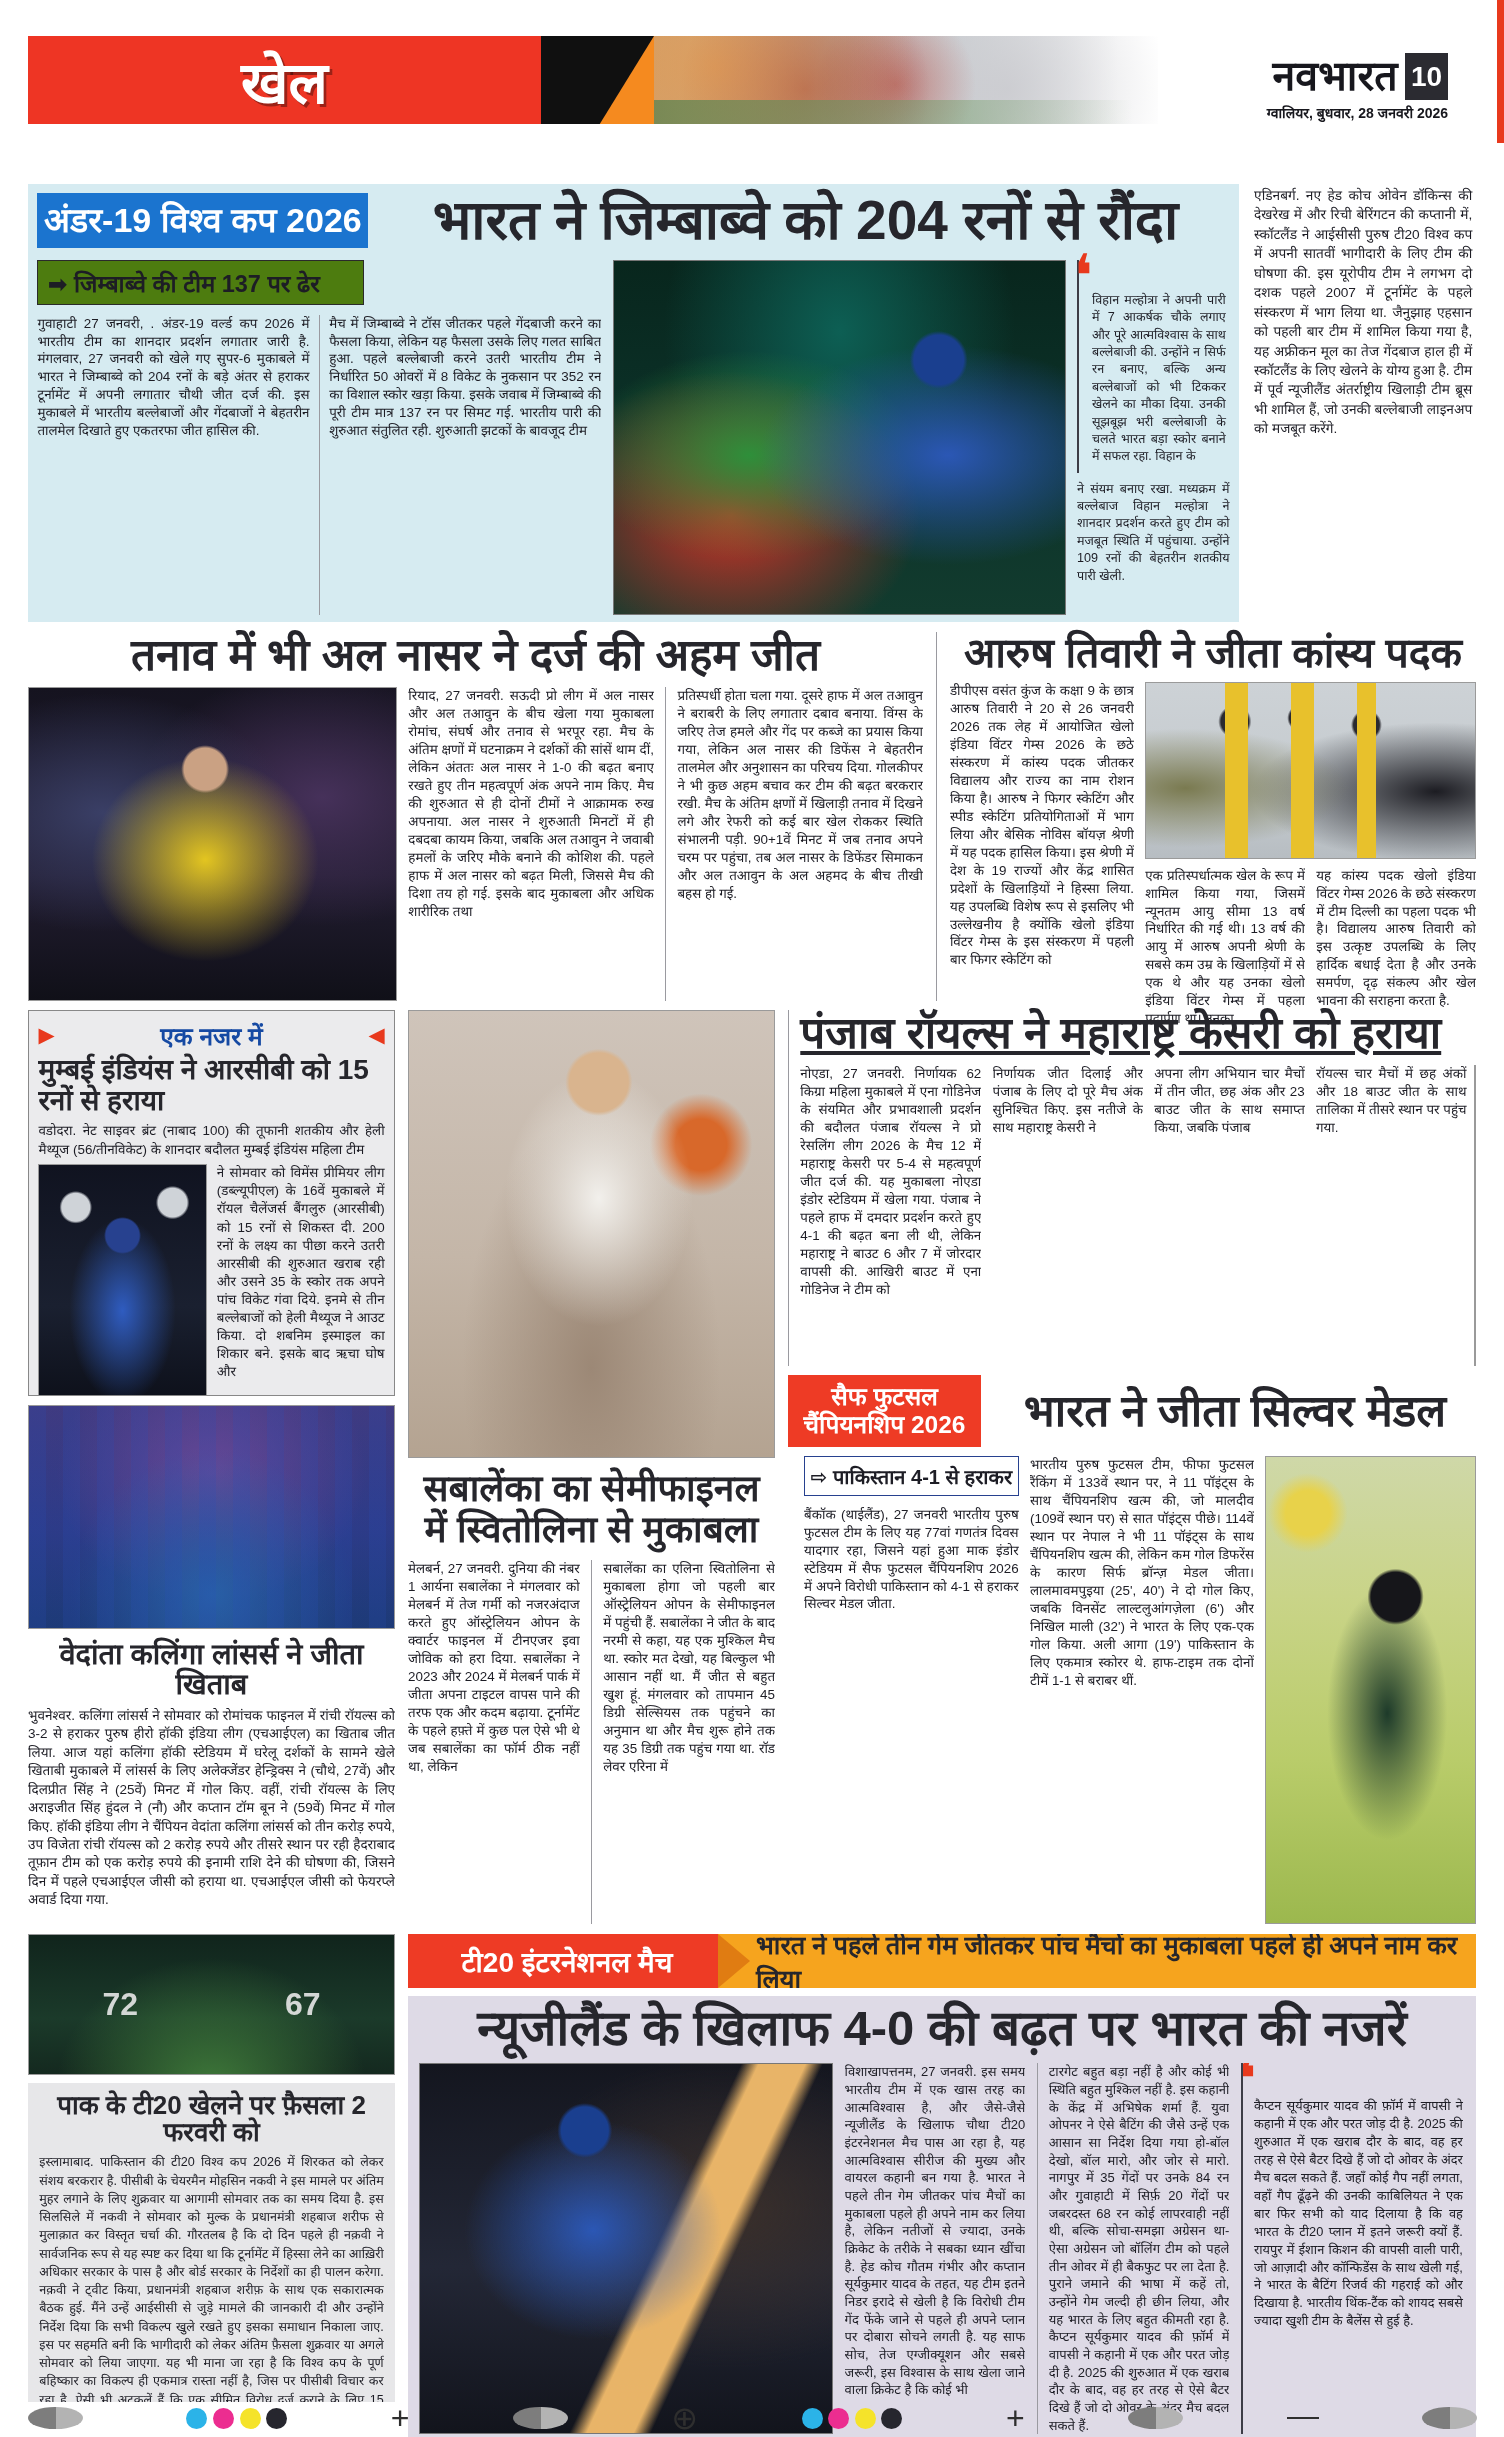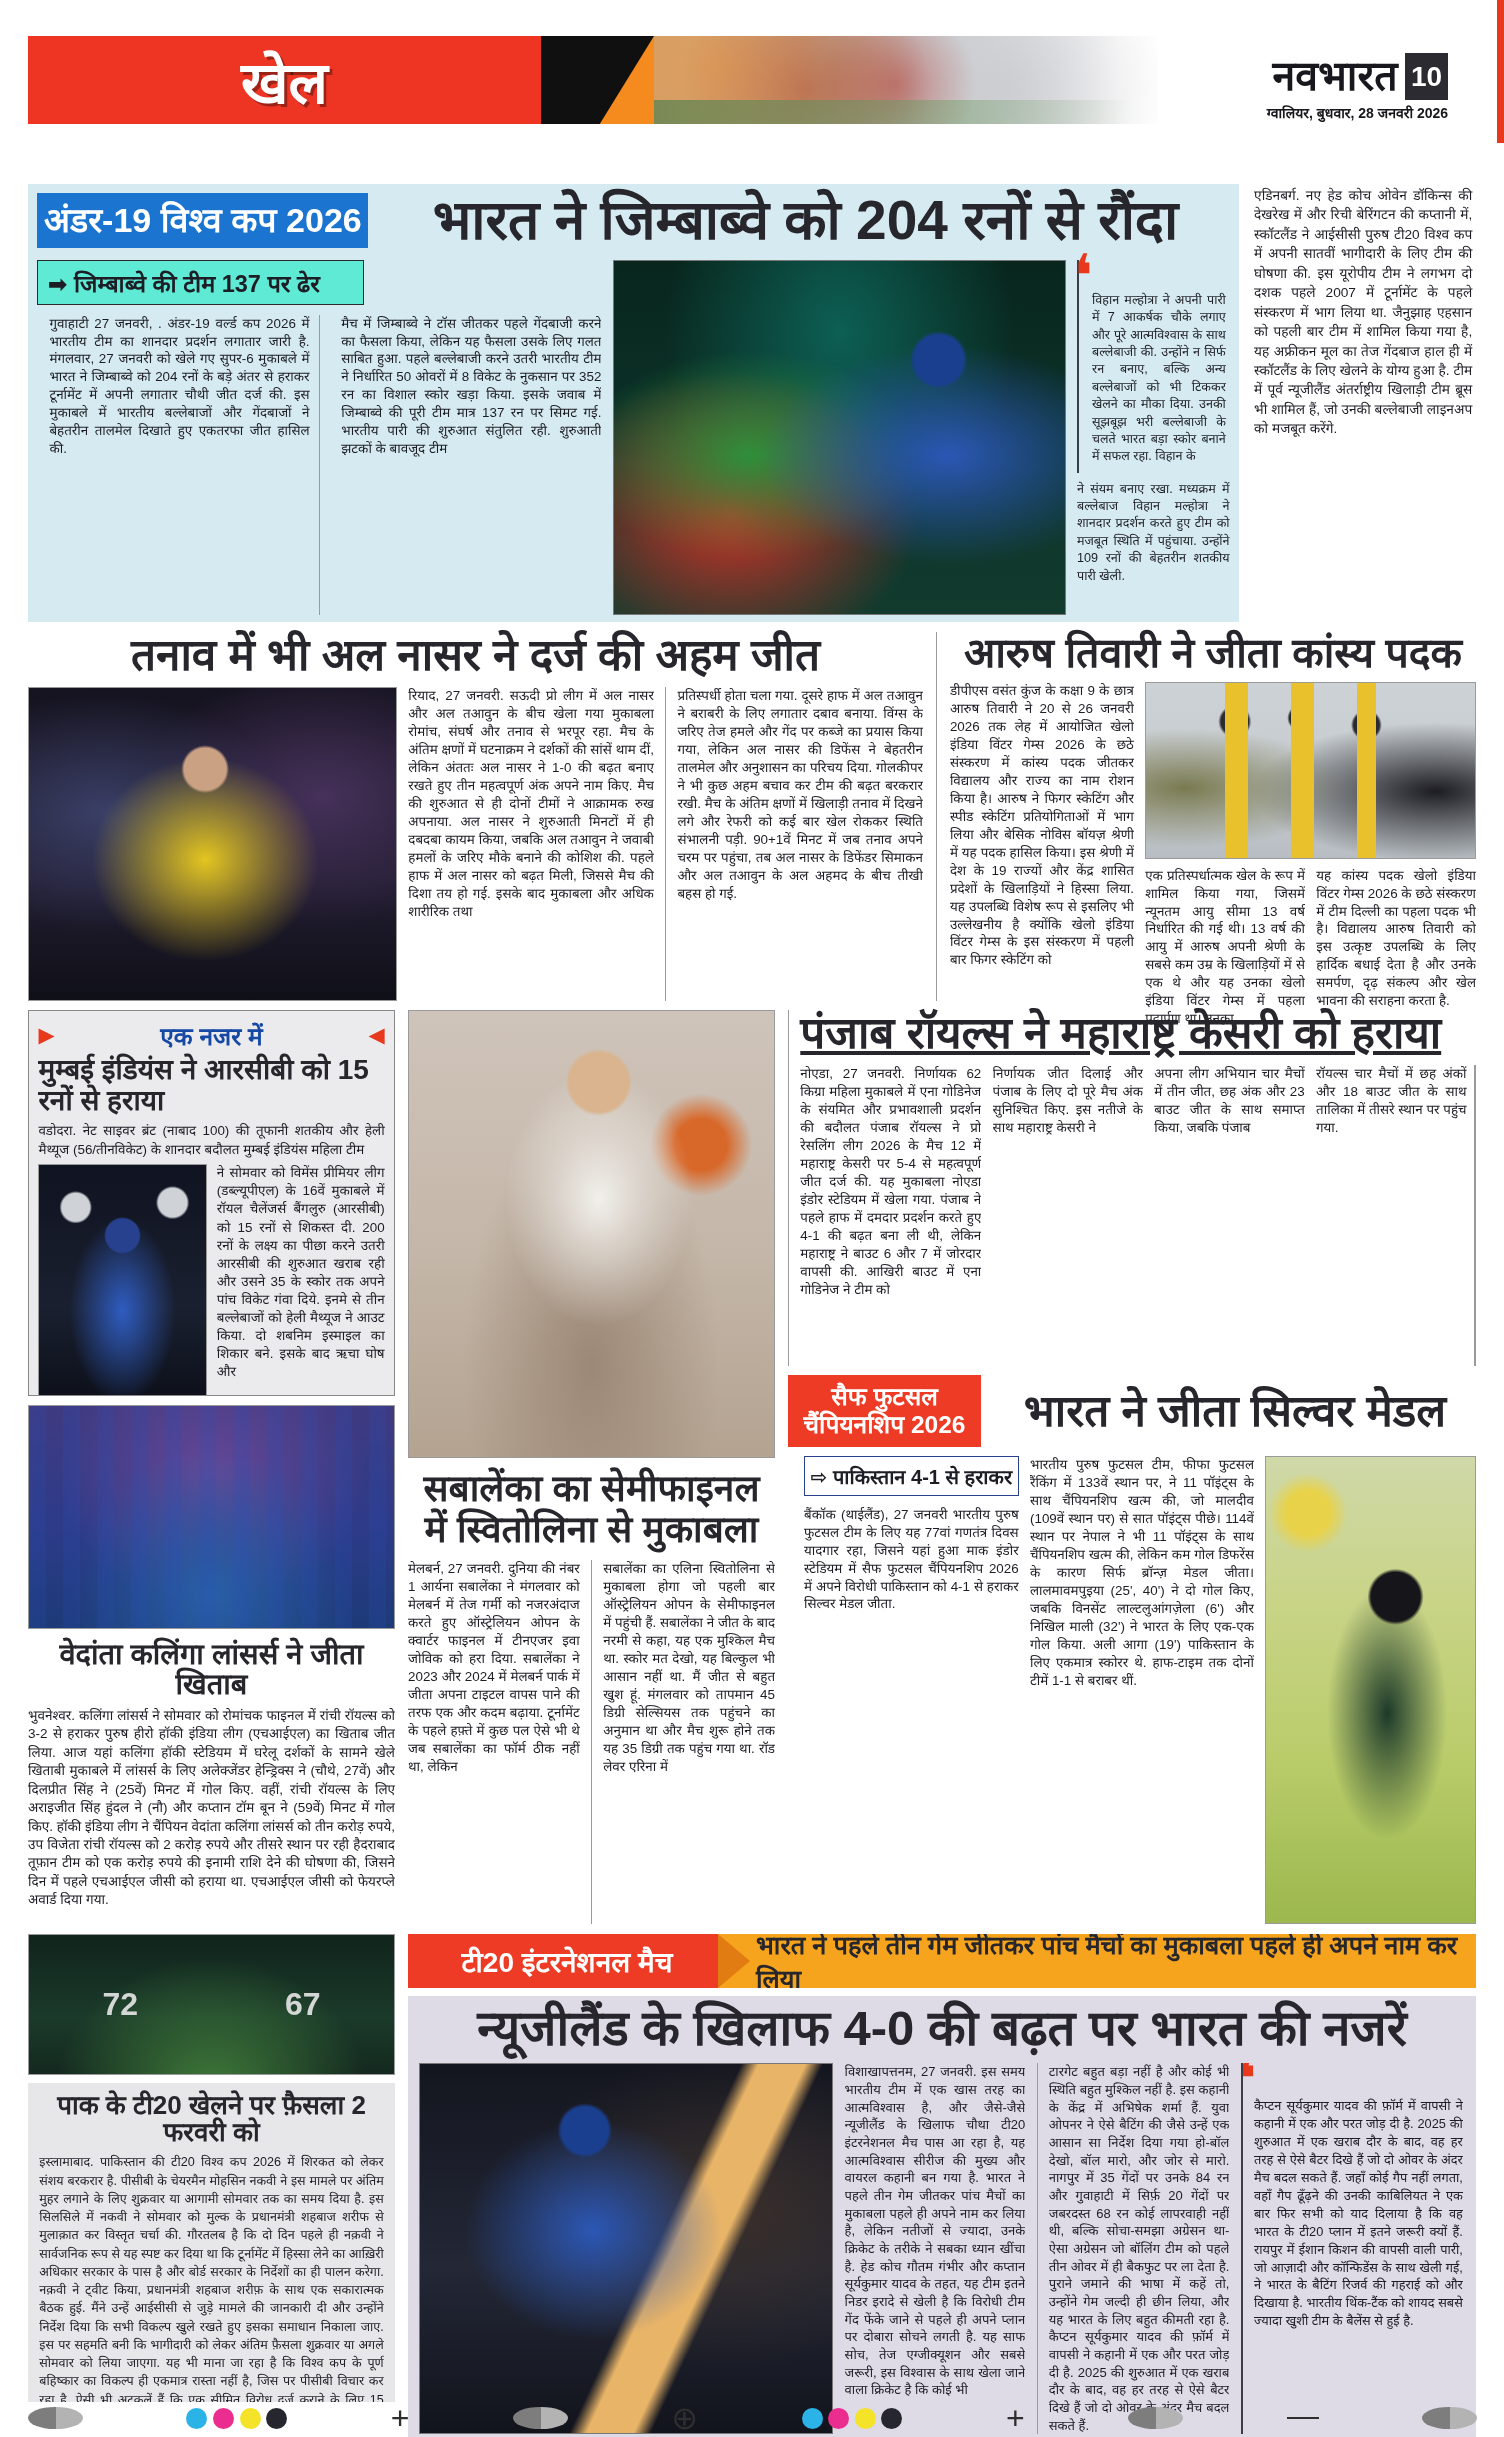--- a/index.html
+++ b/index.html
@@ -37,23 +37,23 @@
   .vrule { width:0.9px; background:#9a9aa0; flex:0 0 0.9px; }
 
   
   .sec-lead { position:absolute; left:28px; top:184px; width:1448px; height:438px; display:flex; gap:11.3px; }
   .lead-box { flex:0 0 1211px; background:#d6ebf1; padding:7.5px 9.4px; display:flex; flex-direction:column; }
   .lead-head { display:flex; gap:13px; align-items:center; }
   .kicker-blue { flex:0 0 331px; background:#1b74cf; color:#fff; text-align:center; font-weight:bold; font-size:34px; line-height:1.18; padding:7.5px 3.8px; }
   .lead-hl { font-size:55px; flex:1; text-align:center; }
   .lead-body { display:flex; gap:11.3px; margin-top:11.3px; flex:1; }
   .lead-left { flex:0 0 564px; display:flex; flex-direction:column; }
-  .subhead-box { border:1.9px solid #2a2a2a; background:#5eead4; font-weight:bold; font-size:23.5px; padding:5.6px 9.4px; width:327px; margin-bottom:9.4px; white-space:nowrap; overflow:hidden; }
+  .subhead-box { border:1.9px solid #2a2a2a; background:#4d7c0f; font-weight:bold; font-size:23.5px; padding:5.6px 9.4px; width:327px; margin-bottom:9.4px; white-space:nowrap; overflow:hidden; }
   .lead-cols { display:flex; gap:9.4px; flex:1; }
-  .lead-cols .c { flex:1;margin-left:12px; }
+  .lead-cols .c { flex:1; }
   .photo-zim { flex:0 0 453px; border:0.9px solid #777;
      background:
        radial-gradient(circle at 72% 28%, #1a3f8f 0 6%, transparent 7%),
        radial-gradient(ellipse at 74% 55%, #2b57b5, transparent 40%),
        radial-gradient(ellipse at 30% 55%, #2e8f3a, transparent 38%),
        radial-gradient(ellipse at 26% 72%, #cc3327, transparent 40%),
        radial-gradient(ellipse at 50% 20%, #0d5f54, transparent 55%),
        linear-gradient(180deg,#08261d 0%, #0c332a 55%, #123b2e 100%); }
   .quote-col { flex:1; display:flex; flex-direction:column; font-size:12.6px; }
   .quote-box { position:relative; padding:32px 3.8px 7.5px 13px; border-left:2.8px solid #3c3c46; font-weight:500; text-align:justify; line-height:1.38; }

